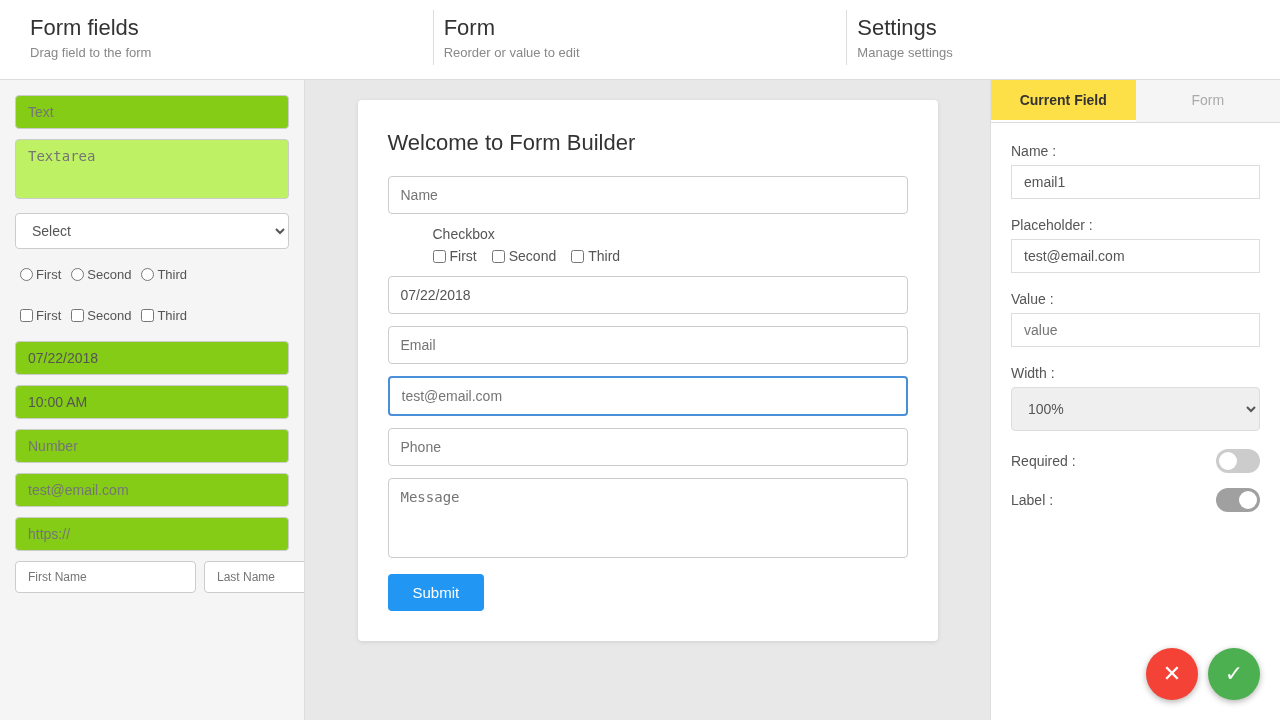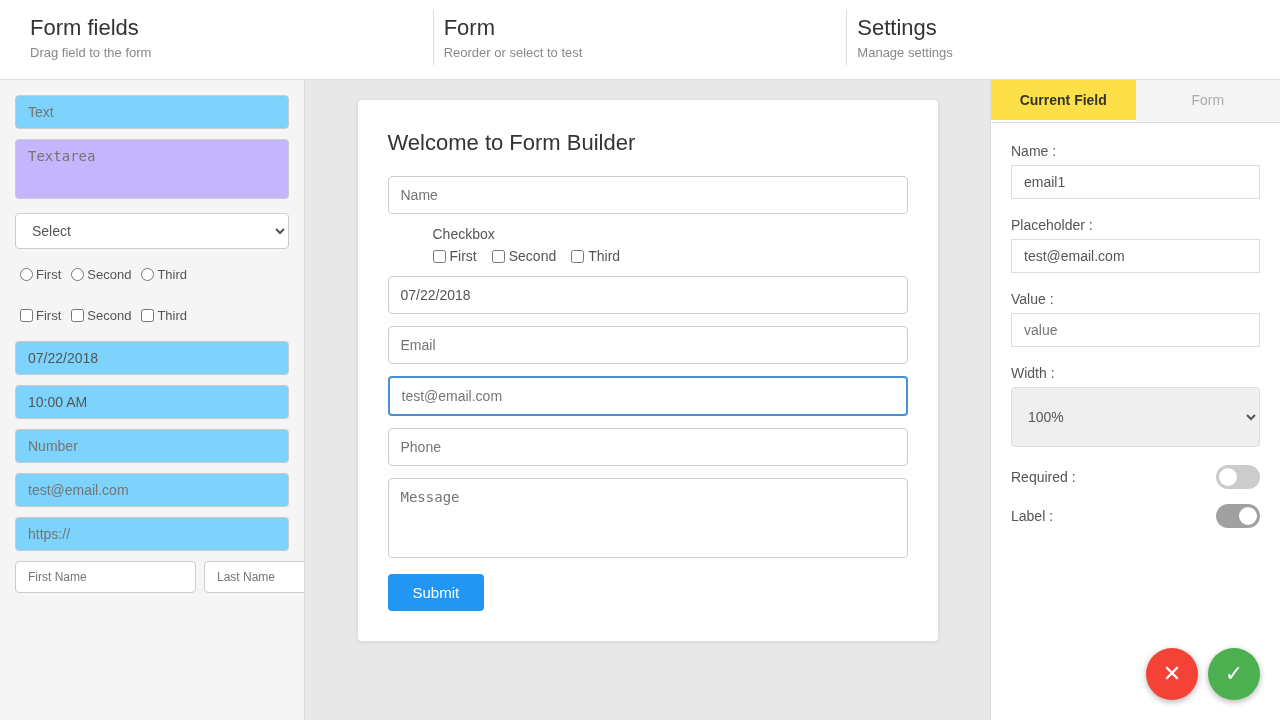--- a/index.html
+++ b/index.html
@@ -49,32 +49,32 @@
 
     .field-item {
       margin-bottom: 10px;
     }
 
     .field-input {
       width: 100%;
       padding: 8px 12px;
       border: 1px solid #ccc;
       border-radius: 4px;
-      background: #7dd3fc;
+      background: #84cc16;
       font-size: 14px;
       color: #555;
       outline: none;
     }
 
     .field-textarea {
       width: 100%;
       padding: 8px 12px;
       border: 1px solid #ccc;
       border-radius: 4px;
-      background: #c4b5fd;
+      background: #bef264;
       font-size: 14px;
       color: #555;
       height: 60px;
       resize: none;
       outline: none;
     }
 
     .field-select {
       width: 100%;
       padding: 8px 12px;
@@ -258,21 +258,21 @@
       padding: 8px 12px;
       border: 1px solid #ddd;
       border-radius: 0;
       font-size: 14px;
       color: #555;
       outline: none;
     }
 
     .settings-select {
       width: 100%;
-      padding: 20px 12px;
+      padding: 12px 12px;
       border: 1px solid #ddd;
       border-radius: 4px;
       font-size: 14px;
       color: #555;
       appearance: auto;
       outline: none;
     }
 
     .toggle-row {
       display: flex;
@@ -357,21 +357,21 @@
 </head>
 <body>
 
 <div class="header">
   <div class="header-section">
     <div class="header-title">Form fields</div>
     <div class="header-subtitle">Drag field to the form</div>
   </div>
   <div class="header-section">
     <div class="header-title">Form</div>
-    <div class="header-subtitle">Reorder or select to test</div>
+    <div class="header-subtitle">Reorder or value to edit</div>
   </div>
   <div class="header-section">
     <div class="header-title">Settings</div>
     <div class="header-subtitle">Manage settings</div>
   </div>
 </div>
 
 <div class="main">
 
   <div class="left-panel">

